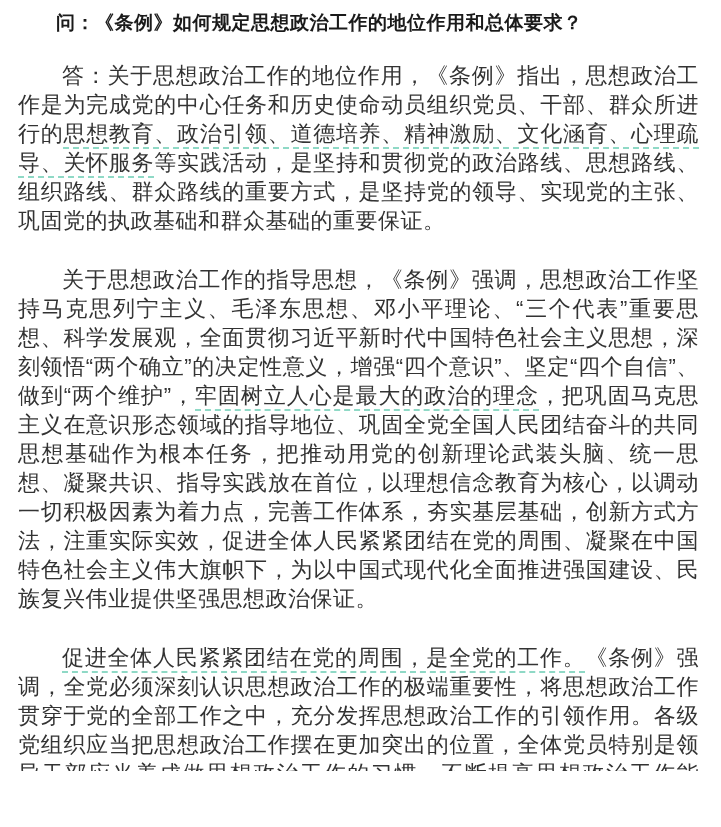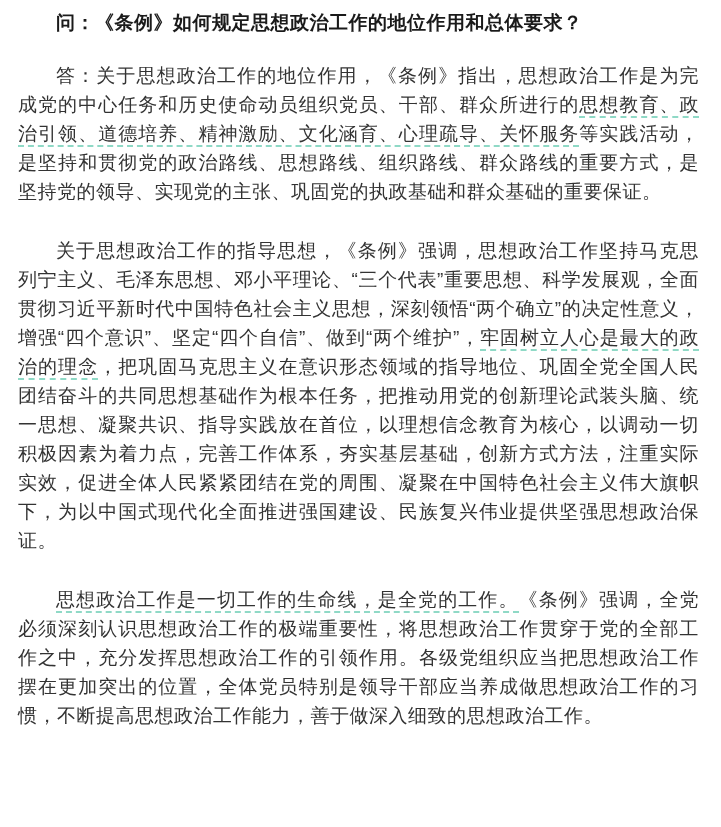--- a/index.html
+++ b/index.html
@@ -26,21 +26,21 @@
   .heading {
     font-size: 19px;
     font-weight: bold;
     color: var(--heading-color);
     line-height: 29px;
     margin: 4px 0 0 0;
     text-indent: 2em;
     letter-spacing: 0.5px;
   }
   .para {
-    font-size: 19px;
+    font-size: 22px;
     color: var(--body-color);
     line-height: 29px;
     text-align: justify;
     text-indent: 2em;
     margin: 30px 0 0 0;
     letter-spacing: 0.5px;
     word-break: break-all;
   }
   .answer-body .para:first-child {
     margin-top: 24px;
@@ -54,15 +54,15 @@
   }
 </style>
 </head>
 <body>
 
 <div class="page">
   <h1 class="heading">问：《条例》如何规定思想政治工作的地位作用和总体要求？</h1>
   <div class="answer-body" id="answer-body">
       <p class="para"><span class="run">答：关于思想政治工作的地位作用，《条例》指出，思想政治工作是为完成党的中心任务和历史使命动员组织党员、干部、群众所进行的</span><span class="run underlined">思想教育、政治引领、道德培养、精神激励、文化涵育、心理疏导、关怀服务</span><span class="run">等实践活动，是坚持和贯彻党的政治路线、思想路线、组织路线、群众路线的重要方式，是坚持党的领导、实现党的主张、巩固党的执政基础和群众基础的重要保证。</span></p>
       <p class="para"><span class="run">关于思想政治工作的指导思想，《条例》强调，思想政治工作坚持马克思列宁主义、毛泽东思想、邓小平理论、“三个代表”重要思想、科学发展观，全面贯彻习近平新时代中国特色社会主义思想，深刻领悟“两个确立”的决定性意义，增强“四个意识”、坚定“四个自信”、做到“两个维护”，</span><span class="run underlined">牢固树立人心是最大的政治的理念</span><span class="run">，把巩固马克思主义在意识形态领域的指导地位、巩固全党全国人民团结奋斗的共同思想基础作为根本任务，把推动用党的创新理论武装头脑、统一思想、凝聚共识、指导实践放在首位，以理想信念教育为核心，以调动一切积极因素为着力点，完善工作体系，夯实基层基础，创新方式方法，注重实际实效，促进全体人民紧紧团结在党的周围、凝聚在中国特色社会主义伟大旗帜下，为以中国式现代化全面推进强国建设、民族复兴伟业提供坚强思想政治保证。</span></p>
-      <p class="para"><span class="run underlined">思想政治工作是一切工作的生命线，是全党的工作。</span><span class="run">《条例》强调，全党必须深刻认识思想政治工作的极端重要性，将思想政治工作贯穿于党的全部工作之中，充分发挥思想政治工作的引领作用。各级党组织应当把思想政治工作摆在更加突出的位置，全体党员特别是领导干部应当养成做思想政治工作的习惯，不断提高思想政治工作能力，善于做深入细致的思想政治工作。</span></p>
+      <p class="para"><span class="run underlined">促进全体人民紧紧团结在党的周围，是全党的工作。</span><span class="run">《条例》强调，全党必须深刻认识思想政治工作的极端重要性，将思想政治工作贯穿于党的全部工作之中，充分发挥思想政治工作的引领作用。各级党组织应当把思想政治工作摆在更加突出的位置，全体党员特别是领导干部应当养成做思想政治工作的习惯，不断提高思想政治工作能力，善于做深入细致的思想政治工作。</span></p>
     </div>
 </div>
 
 </body></html>

